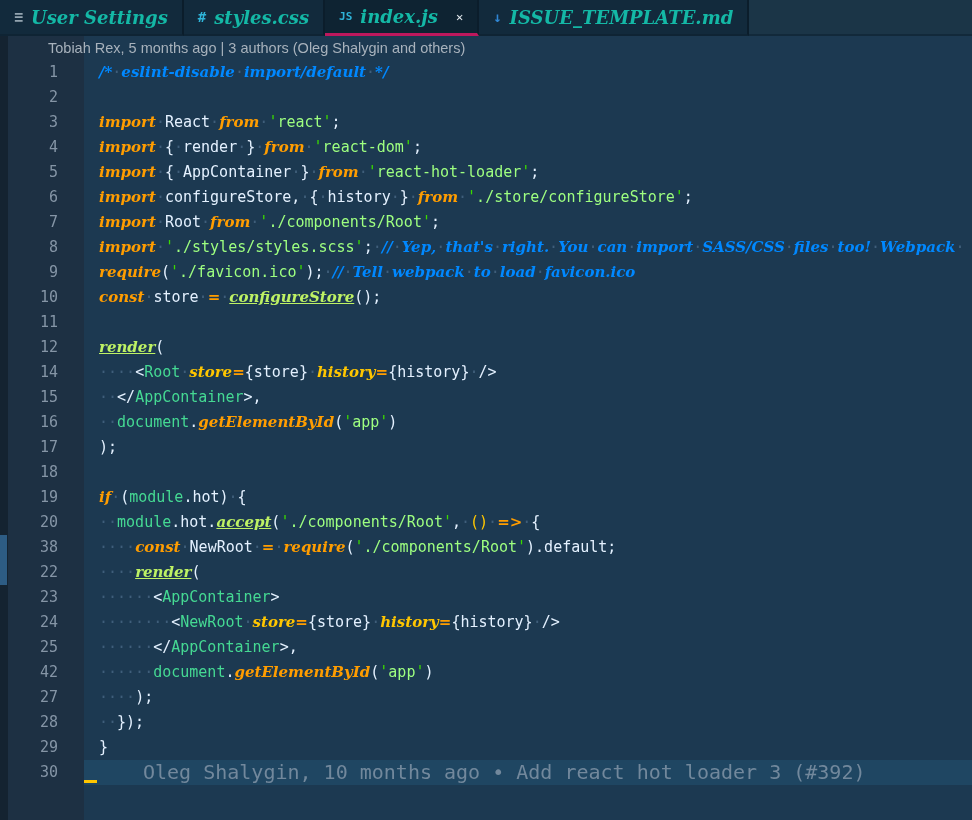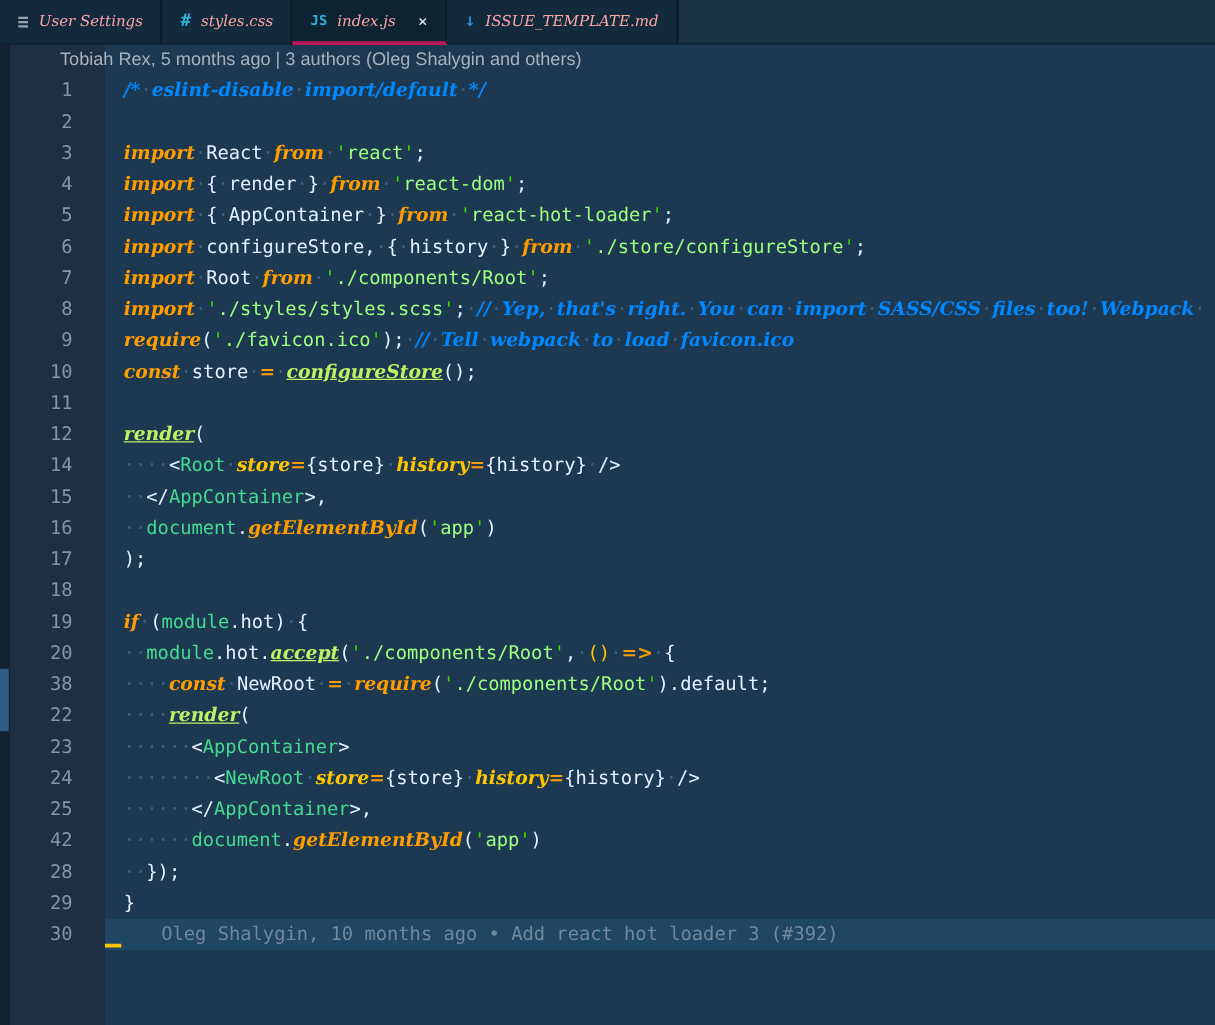--- a/index.html
+++ b/index.html
@@ -7,22 +7,22 @@
   body { font-family:"DejaVu Sans Mono", monospace; }
 
   
   .tabbar { display:flex; height:36px; background:#1b3547; align-items:stretch; }
   .tab {
     display:flex; align-items:center; gap:8px; padding:0 14px;
     background:#122a3c; border-right:2px solid #0b1d2b;
     border-bottom:2px solid #0f2434; cursor:pointer; position:relative;
   }
   .tab .tlabel {
-    font-family:"DejaVu Serif", serif; font-style:italic; font-weight:normal;
-    font-size:12px; color:#fca5a5; white-space:nowrap;
+    font-family:"DejaVu Serif", serif; font-style:italic; font-weight:bold;
+    font-size:18px; color:#14b8a6; white-space:nowrap;
   }
   .tab.active { background:#0e2332; border-bottom:3px solid #be185d; }
   .ticon { font-size:13px; line-height:1; }
   .icon-list  { color:#93a4b0; font-size:15px; font-weight:bold; }
   .icon-hash  { color:#2eb3d8; font-weight:bold; font-size:14px; }
   .icon-js    { color:#2eb3d8; font-weight:bold; font-size:11px; letter-spacing:0; }
   .icon-down  { color:#2f86d4; font-weight:bold; font-size:14px; }
   .tclose { color:#e8eef2; font-size:12px; margin-left:10px; cursor:pointer; }
   .tabfill { flex:1; background:#1b3547; border-bottom:2px solid #12293a; }
 
@@ -48,21 +48,21 @@
     flex:1; white-space:pre; font-size:15px; line-height:25px;
     color:#e4f1ff; overflow:hidden; position:relative;padding-left:15px;
   }
   .row.current .line { background:#1f4662; }
 
   .cursor {
     position:absolute; left:0; bottom:2px; width:13px; height:3px;
     background:#ffc600;
   }
   .blame-inline {
-    margin-left:30px; color:#72889c; font-size:15px;
+    margin-left:44px; color:#72889c; font-size:20px;
   }
 
   
   .pl  { color:#e4f1ff; }
   .ws  { color:#3f5e7a; }
   .str { color:#9eff80; }
   .q   { color:#3ad900; }
   .tag { color:#45d993; }
   .var { color:#45d993; }
   .yp  { color:#ffc600; }
@@ -197,20 +197,24 @@
       </div>
       <div class="row">
         <div class="num">25</div>
         <div class="line"><span class="ws">······</span><span class="pl">&lt;/</span><span class="tag">AppContainer</span><span class="pl">&gt;,</span></div>
       </div>
       <div class="row">
         <div class="num">42</div>
         <div class="line"><span class="ws">······</span><span class="var">document</span><span class="pl">.</span><span class="kw cur-font">getElementById</span><span class="pl">(</span><span class="q">'</span><span class="str">app</span><span class="q">'</span><span class="pl">)</span></div>
       </div>
       <div class="row">
+        <div class="num">27</div>
+        <div class="line"><span class="ws">····</span><span class="pl">);</span></div>
+      </div>
+      <div class="row">
         <div class="num">28</div>
         <div class="line"><span class="ws">··</span><span class="pl">});</span></div>
       </div>
       <div class="row">
         <div class="num">29</div>
         <div class="line"><span class="pl">}</span></div>
       </div>
       <div class="row current">
         <div class="num">30</div>
         <div class="line"><span class="cursor"></span><span class="blame-inline">Oleg Shalygin, 10 months ago • Add react hot loader 3 (#392)</span></div>

